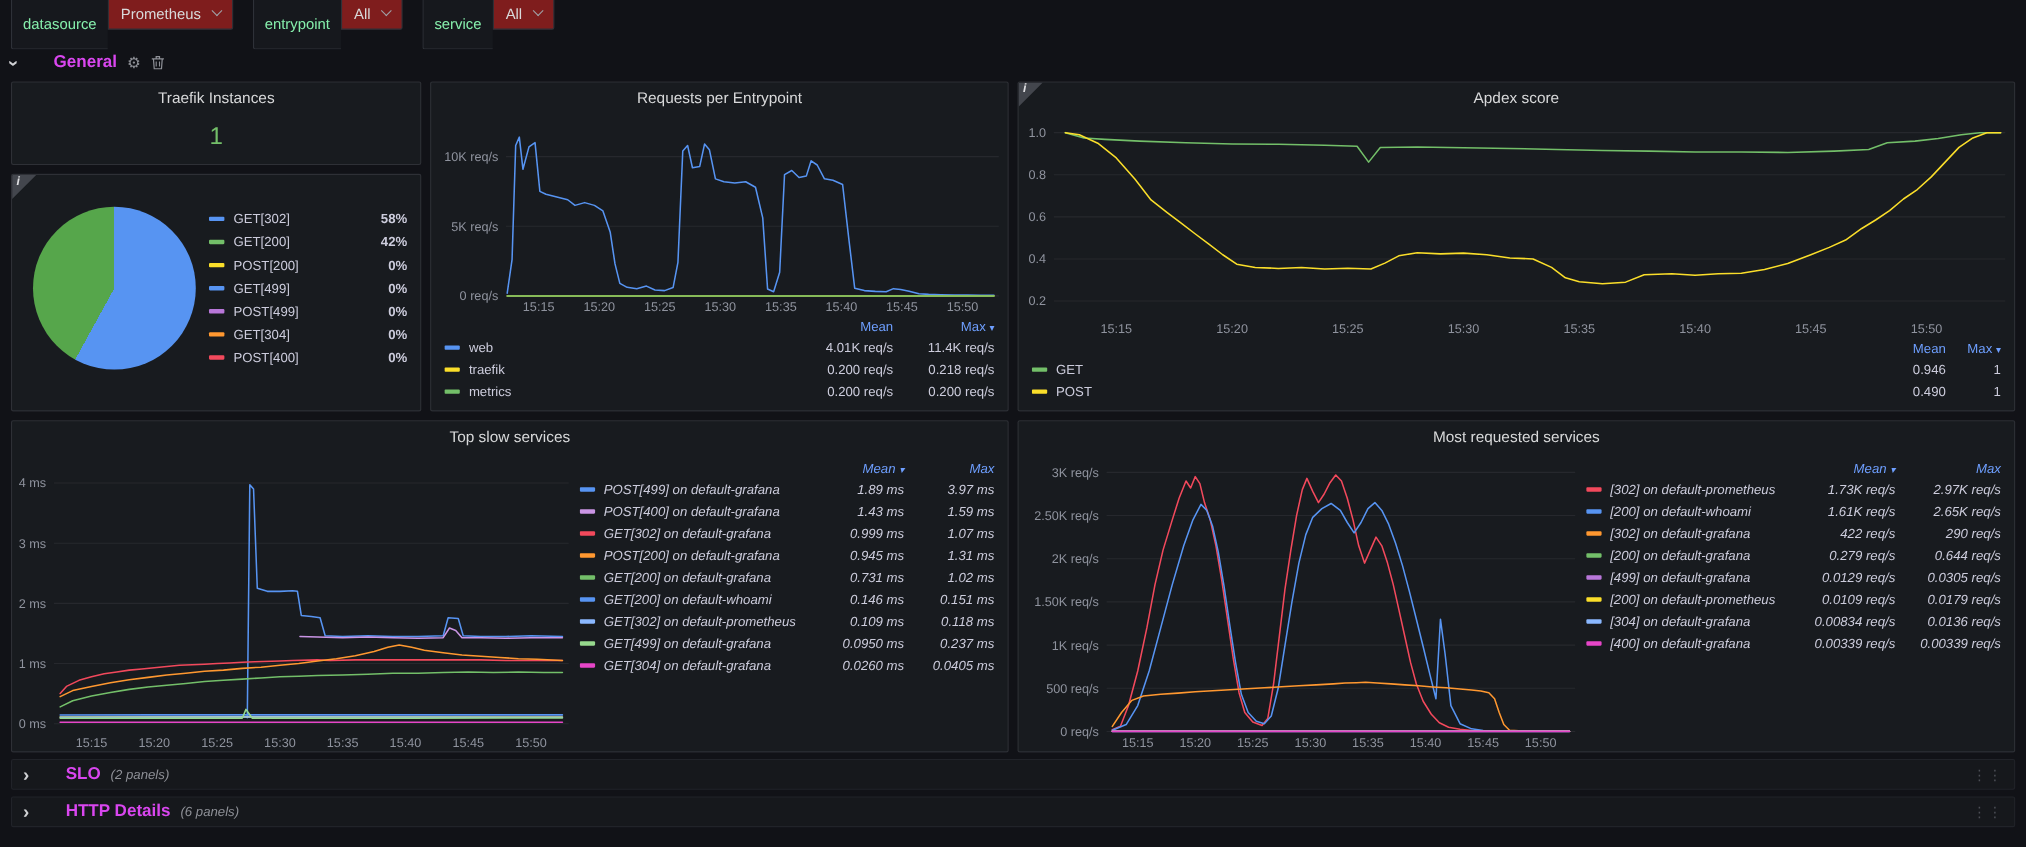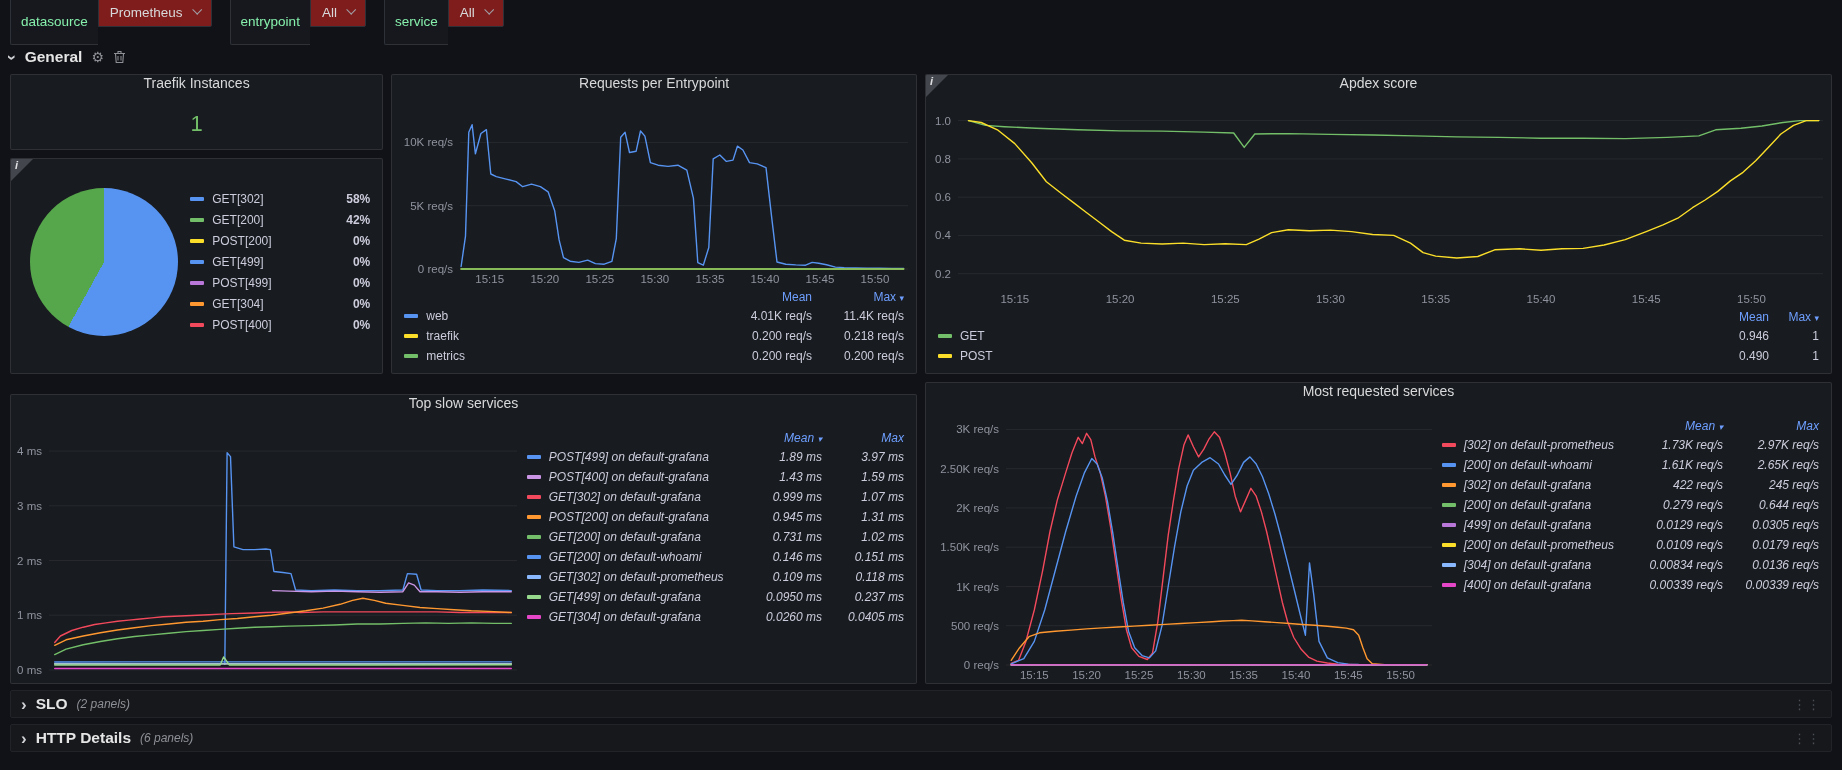--- a/index.html
+++ b/index.html
@@ -26,47 +26,47 @@
   }
   .dd-caret {
     width:7px; height:7px; border-right:1.6px solid #9fa2a8; border-bottom:1.6px solid #9fa2a8;
     transform:rotate(45deg) translateY(-1px); margin-left:10px; margin-top:-4px;
   }
 
   
   .row-head { display:flex; align-items:center; gap:9px; height:30px; padding:0 10px; cursor:pointer; }
   .chev { color:#d0d1d4; font-weight:700; font-size:17px; line-height:1; display:inline-block; }
   .chev.open { transform:rotate(90deg); }
-  .row-title { font-size:15.5px; font-weight:700; color:#e5e5e5; }
+  .row-title { font-size:15.5px; font-weight:700; color:#d946ef;margin-left:24px; }
   .row-count { font-size:12px; font-style:italic; color:#8e9097; }
   .row-icon { color:#8e9097; font-size:14px; display:flex; align-items:center; cursor:pointer; }
   .collapsed-row {
     margin:6px 10px 0; height:28px; background:#16181c;
     border:1px solid #212329; border-radius:2px;
   }
   .drag { margin-left:auto; color:#4c4f56; font-size:13px; letter-spacing:1px; cursor:grab; }
 
   
   .grid {
     display:grid; grid-template-columns:repeat(24,1fr); grid-template-rows:300px 302px;
     gap:8px; padding:2px 10px 0;
   }
   .col-left  { grid-row:1; grid-column:1/6; display:flex; flex-direction:column; gap:8px; }
   .p-traefik { height:76px; }
   .p-httpcode{ flex:1; }
   .p-requests{ grid-row:1; grid-column:6/13; }
   .p-apdex   { grid-row:1; grid-column:13/25; }
-  .p-topslow { grid-row:2; grid-column:1/13;margin-top:12px; }
+  .p-topslow { grid-row:2; grid-column:1/13; }
   .p-mostreq { grid-row:2; grid-column:13/25; }
 
   .panel {
     position:relative; display:flex; flex-direction:column; overflow:hidden;
     background:#181b1f; border:1px solid rgba(204,204,220,0.12); border-radius:2px;
   }
-  .panel-header { flex:none; height:27px; display:flex; align-items:flex-start; justify-content:center; cursor:pointer; }
+  .panel-header { flex:none; height:27px; display:flex; align-items:center; justify-content:center; cursor:pointer; }
   .panel-title { font-size:14px; font-weight:500; color:#d8d9da; }
   .panel-body { flex:1; min-height:0; position:relative; display:flex; }
   .panel-body.vcol { flex-direction:column; }
   .panel-body.center { align-items:center; justify-content:center; }
 
   .info-corner { position:absolute; top:0; left:0; width:0; height:0; z-index:3;
     border-top:22px solid #43464d; border-right:22px solid transparent; cursor:pointer; }
   .info-corner span { position:absolute; top:-22px; left:4px; color:#e0e0e3;
     font-size:11px; font-style:italic; font-weight:700; }
 
@@ -498,21 +498,21 @@
                 </span>
                 <span class="lt-col">1.61K req/s</span>
                 <span class="lt-col">2.65K req/s</span>
               </div>
               <div class="lt-row">
                 <span class="lt-name">
                   <span class="mk" style="background:#FF9830"></span>
                   <span>[302] on default-grafana</span>
                 </span>
                 <span class="lt-col">422 req/s</span>
-                <span class="lt-col">245 req/s</span>
+                <span class="lt-col">290 req/s</span>
               </div>
               <div class="lt-row">
                 <span class="lt-name">
                   <span class="mk" style="background:#73BF69"></span>
                   <span>[200] on default-grafana</span>
                 </span>
                 <span class="lt-col">0.279 req/s</span>
                 <span class="lt-col">0.644 req/s</span>
               </div>
               <div class="lt-row">

